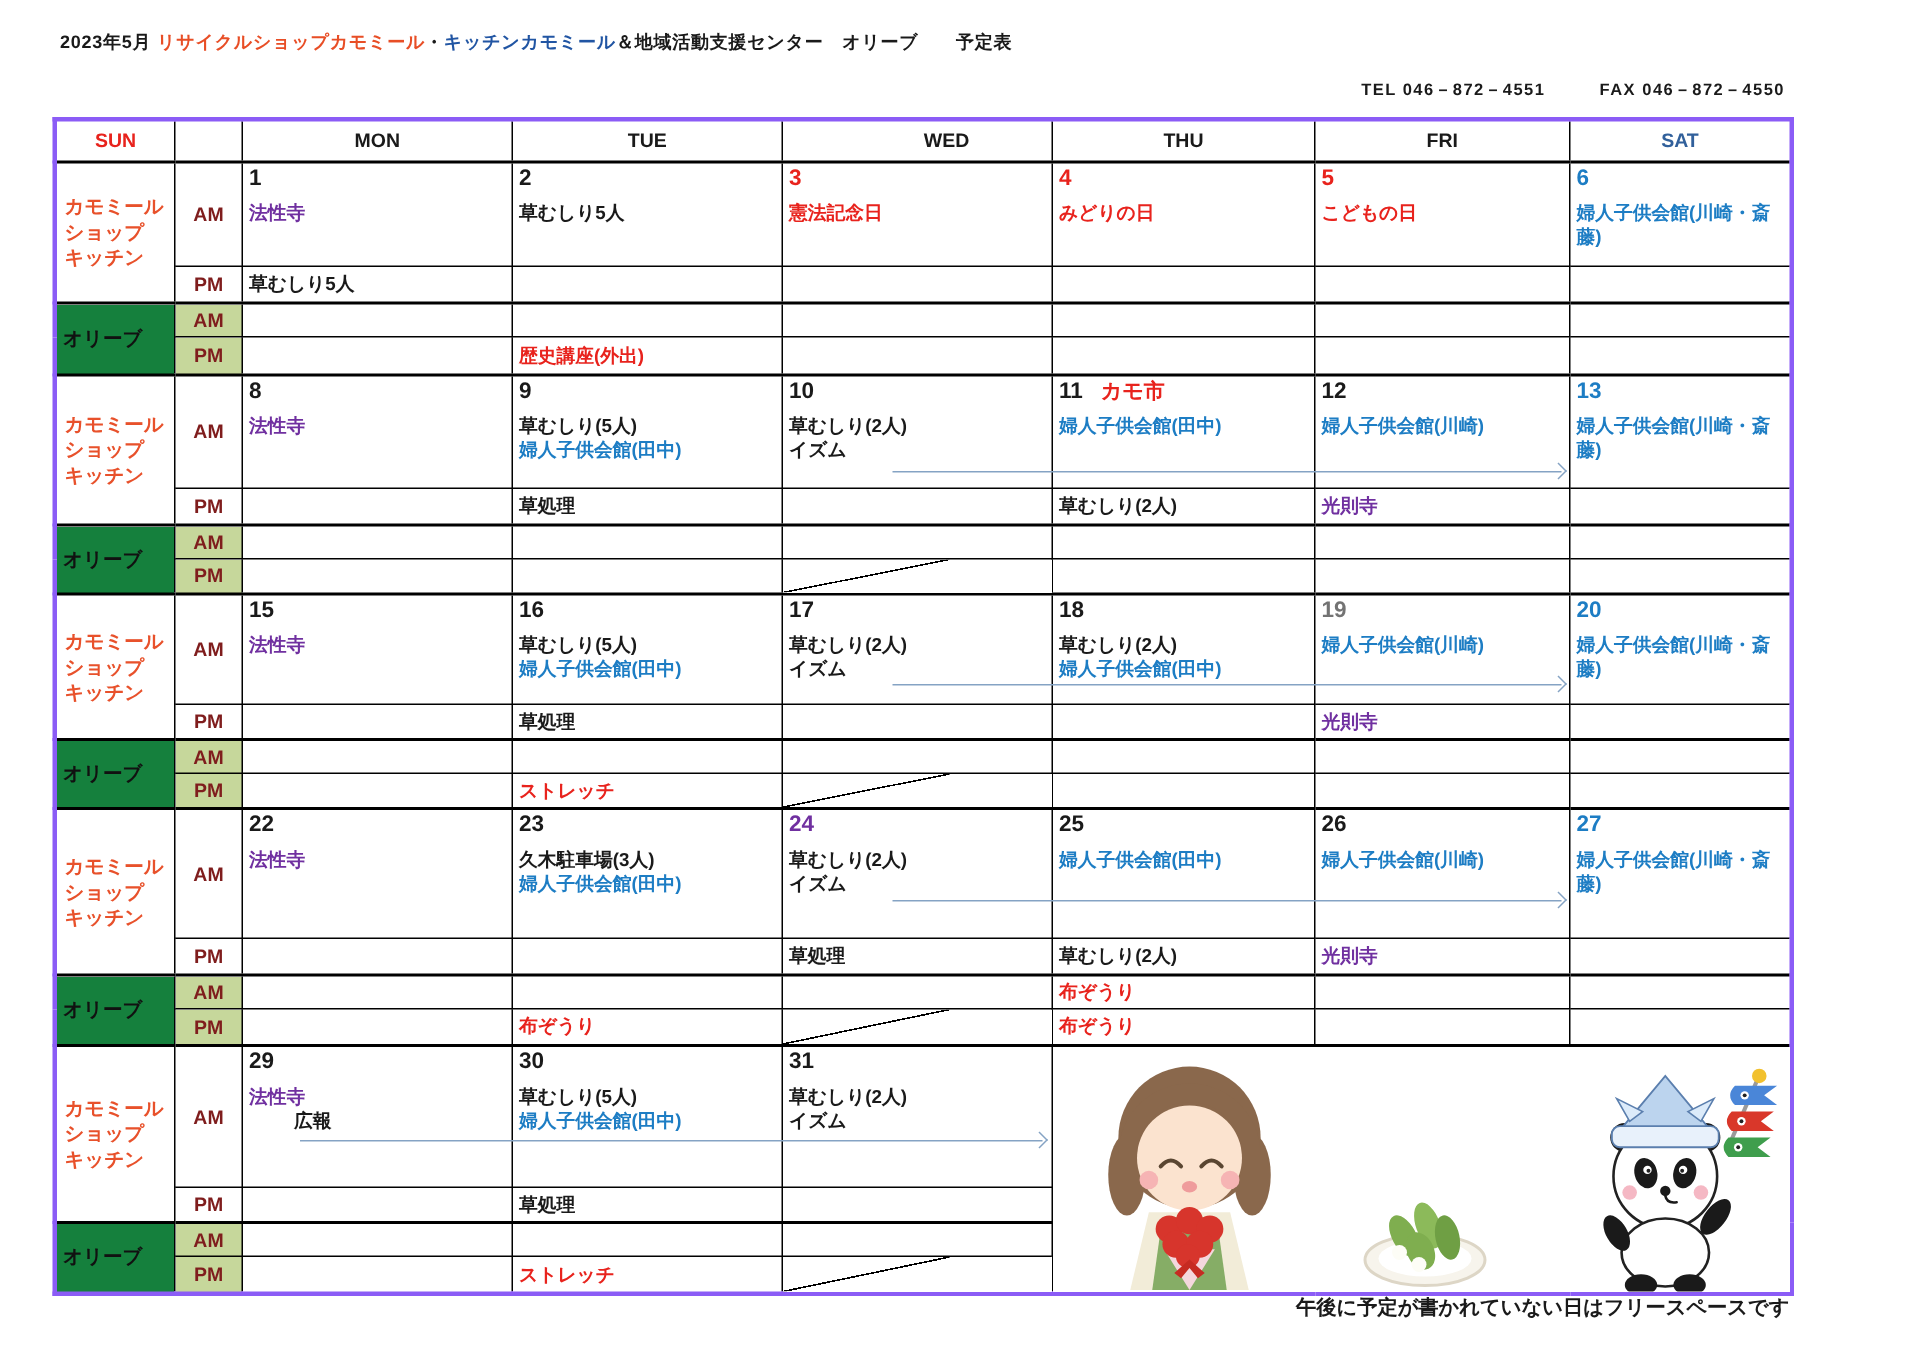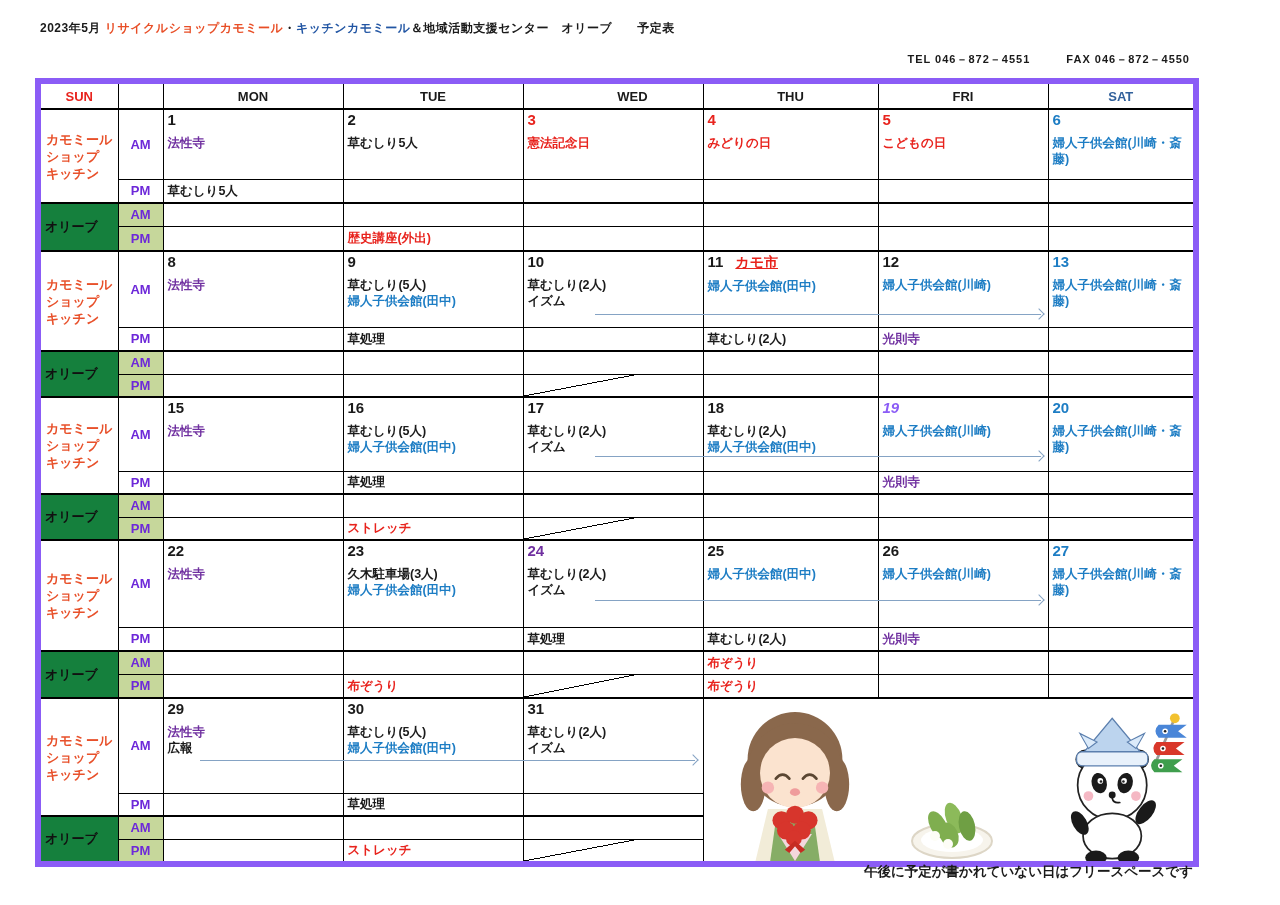--- a/index.html
+++ b/index.html
@@ -7,29 +7,29 @@
   .page { position:relative; width:1280px; height:905px; background:#fff; color:#1a1a1a; overflow:hidden; }
 
   .title { position:absolute; left:40px; top:20px; font-size:12px; font-weight:bold; letter-spacing:.5px; white-space:nowrap; }
   .t-red  { color:#e84e26; }
   .t-blue { color:#2155a3; }
 
   .telfax { position:absolute; top:52px; right:90px; font-size:11px; font-weight:bold; letter-spacing:1px; }
   .telfax .fax { margin-left:32px; }
 
   .tablewrap { position:absolute; left:35px; top:78px; width:1158px; }
-  table { border-collapse:collapse; table-layout:fixed; width:1158px; border:6px solid #8b5cf6; font-weight:bold; }
+  table { border-collapse:collapse; table-layout:fixed; width:1158px; border:3px solid #8b5cf6; font-weight:bold; }
   th, td { border:1px solid #000; padding:0; overflow:hidden; }
   thead th { border-bottom:2px solid #000; font-size:13px; background:#fff; }
   tr.am-row  td, tr.am-row th { border-top:2px solid #000; }
   tr.oam-row td { border-top:2px solid #000; }
   td.green { background:#c6d79b; }
   td.side-cham { background:#fff; color:#e8512b; font-size:13px; line-height:17px; padding-left:5px; vertical-align:middle; }
   td.side-olive { background:#15803d; color:#111; font-size:13px; padding-left:4px; vertical-align:middle; }
-  td.ampm { color:#6d28d9; text-align:center; font-size:13px; vertical-align:middle; }
+  td.ampm { color:#7f1d1d; text-align:center; font-size:13px; vertical-align:middle; }
   td.daycell { vertical-align:top; background:#fff; }
   td.pmcell  { vertical-align:middle; background:#fff; }
   .dl { padding:1px 2px 7px 4px; line-height:17px; white-space:nowrap; }
   .dn { font-size:15px; }
   .dsfx { font-size:14px; margin-left:12px; }
   .ln { font-size:12.5px; line-height:16px; padding:0 3px 0 4px; }
   .strike { background-image:linear-gradient(to bottom right, transparent 49.3%, #000 49.3%, #000 50.7%, transparent 50.7%); }
   .strike-p { position:relative; }
   .strike-p::before { content:''; position:absolute; left:0; top:0; width:62%; height:100%;
     background-image:linear-gradient(to bottom right, transparent 48.8%, #000 48.8%, #000 51.2%, transparent 51.2%); }
@@ -166,21 +166,21 @@
               <div class="dl"><span class="dn" style="color: rgb(26, 26, 26);">9</span></div>
               <div class="ln" style="color: rgb(26, 26, 26);">草むしり(5人)</div>
               <div class="ln" style="color: rgb(29, 125, 196);">婦人子供会館(田中)</div>
             </td>
             <td class="daycell">
               <div class="dl"><span class="dn" style="color: rgb(26, 26, 26);">10</span></div>
               <div class="ln" style="color: rgb(26, 26, 26);">草むしり(2人)</div>
               <div class="ln" style="color: rgb(26, 26, 26);">イズム</div>
             </td>
             <td class="daycell">
-              <div class="dl"><span class="dn" style="color: rgb(26, 26, 26);">11</span><span class="dsfx" style="color: rgb(232, 35, 29); text-decoration: underline;">カモ市</span></div>
+              <div class="dl"><span class="dn" style="color: rgb(26, 26, 26);">11</span><span class="dsfx" style="color: rgb(232, 35, 29);">カモ市</span></div>
               <div class="ln" style="color: rgb(29, 125, 196);">婦人子供会館(田中)</div>
             </td>
             <td class="daycell">
               <div class="dl"><span class="dn" style="color: rgb(26, 26, 26);">12</span></div>
               <div class="ln" style="color: rgb(29, 125, 196);">婦人子供会館(川崎)</div>
             </td>
             <td class="daycell">
               <div class="dl"><span class="dn" style="color: rgb(29, 125, 196);">13</span></div>
               <div class="ln" style="color: rgb(29, 125, 196);">婦人子供会館(川崎・斎藤)</div>
             </td>
@@ -239,21 +239,21 @@
               <div class="dl"><span class="dn" style="color: rgb(26, 26, 26);">17</span></div>
               <div class="ln" style="color: rgb(26, 26, 26);">草むしり(2人)</div>
               <div class="ln" style="color: rgb(26, 26, 26);">イズム</div>
             </td>
             <td class="daycell">
               <div class="dl"><span class="dn" style="color: rgb(26, 26, 26);">18</span></div>
               <div class="ln" style="color: rgb(26, 26, 26);">草むしり(2人)</div>
               <div class="ln" style="color: rgb(29, 125, 196);">婦人子供会館(田中)</div>
             </td>
             <td class="daycell">
-              <div class="dl"><span class="dn" style="color: #8b5cf6; font-style: italic;">19</span></div>
+              <div class="dl"><span class="dn" style="color: #737373;">19</span></div>
               <div class="ln" style="color: rgb(29, 125, 196);">婦人子供会館(川崎)</div>
             </td>
             <td class="daycell">
               <div class="dl"><span class="dn" style="color: rgb(29, 125, 196);">20</span></div>
               <div class="ln" style="color: rgb(29, 125, 196);">婦人子供会館(川崎・斎藤)</div>
             </td>
           </tr>
           <tr class="pm-row" style="height: 23px;">
             <td class="ampm">PM</td>
             <td class="pmcell"></td>
@@ -365,21 +365,21 @@
           <tr class="am-row" style="height: 95px;">
             <td class="side-cham" rowspan="2">
               <div>カモミール</div>
               <div>ショップ</div>
               <div>キッチン</div>
             </td>
             <td class="ampm">AM</td>
             <td class="daycell">
               <div class="dl"><span class="dn" style="color: rgb(26, 26, 26);">29</span></div>
               <div class="ln" style="color: rgb(112, 48, 160);">法性寺</div>
-              <div class="ln" style="color: rgb(26, 26, 26);">広報</div>
+              <div class="ln" style="color: rgb(26, 26, 26); margin-left: 30px;">広報</div>
             </td>
             <td class="daycell">
               <div class="dl"><span class="dn" style="color: rgb(26, 26, 26);">30</span></div>
               <div class="ln" style="color: rgb(26, 26, 26);">草むしり(5人)</div>
               <div class="ln" style="color: rgb(29, 125, 196);">婦人子供会館(田中)</div>
             </td>
             <td class="daycell">
               <div class="dl"><span class="dn" style="color: rgb(26, 26, 26);">31</span></div>
               <div class="ln" style="color: rgb(26, 26, 26);">草むしり(2人)</div>
               <div class="ln" style="color: rgb(26, 26, 26);">イズム</div>

